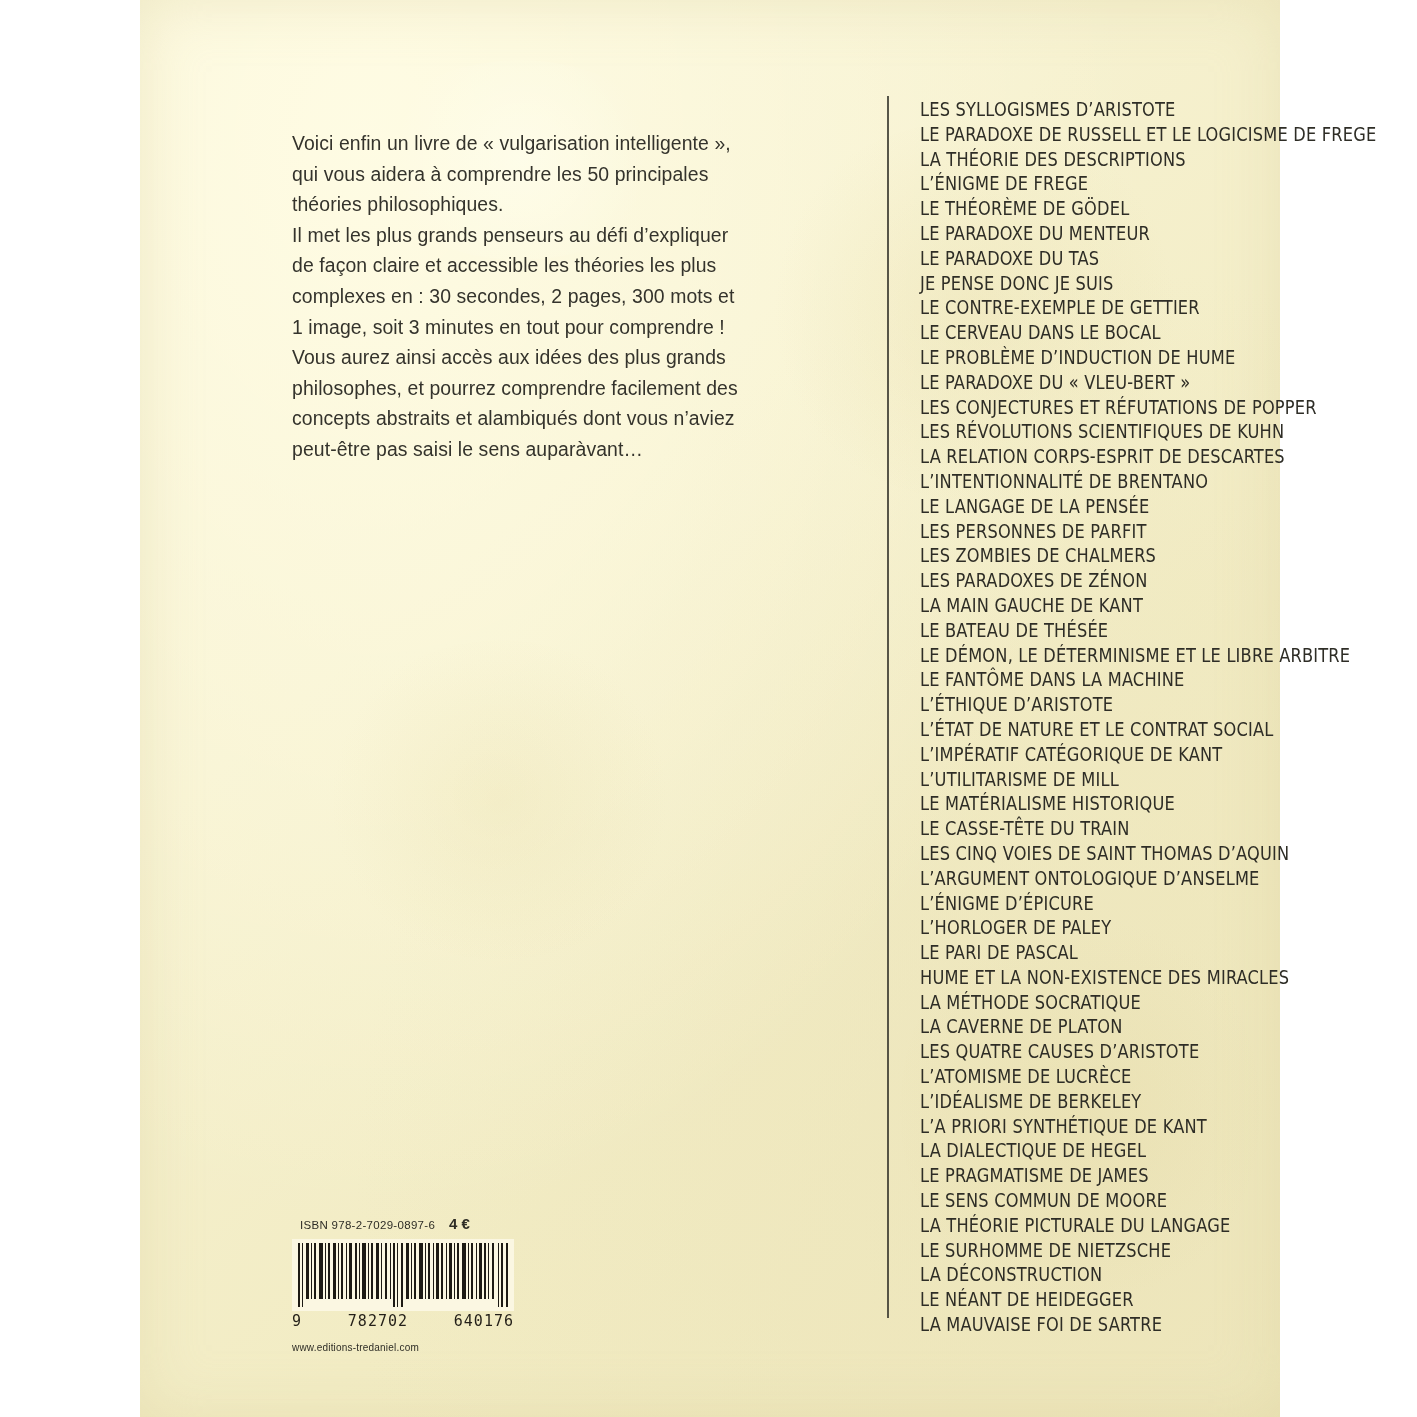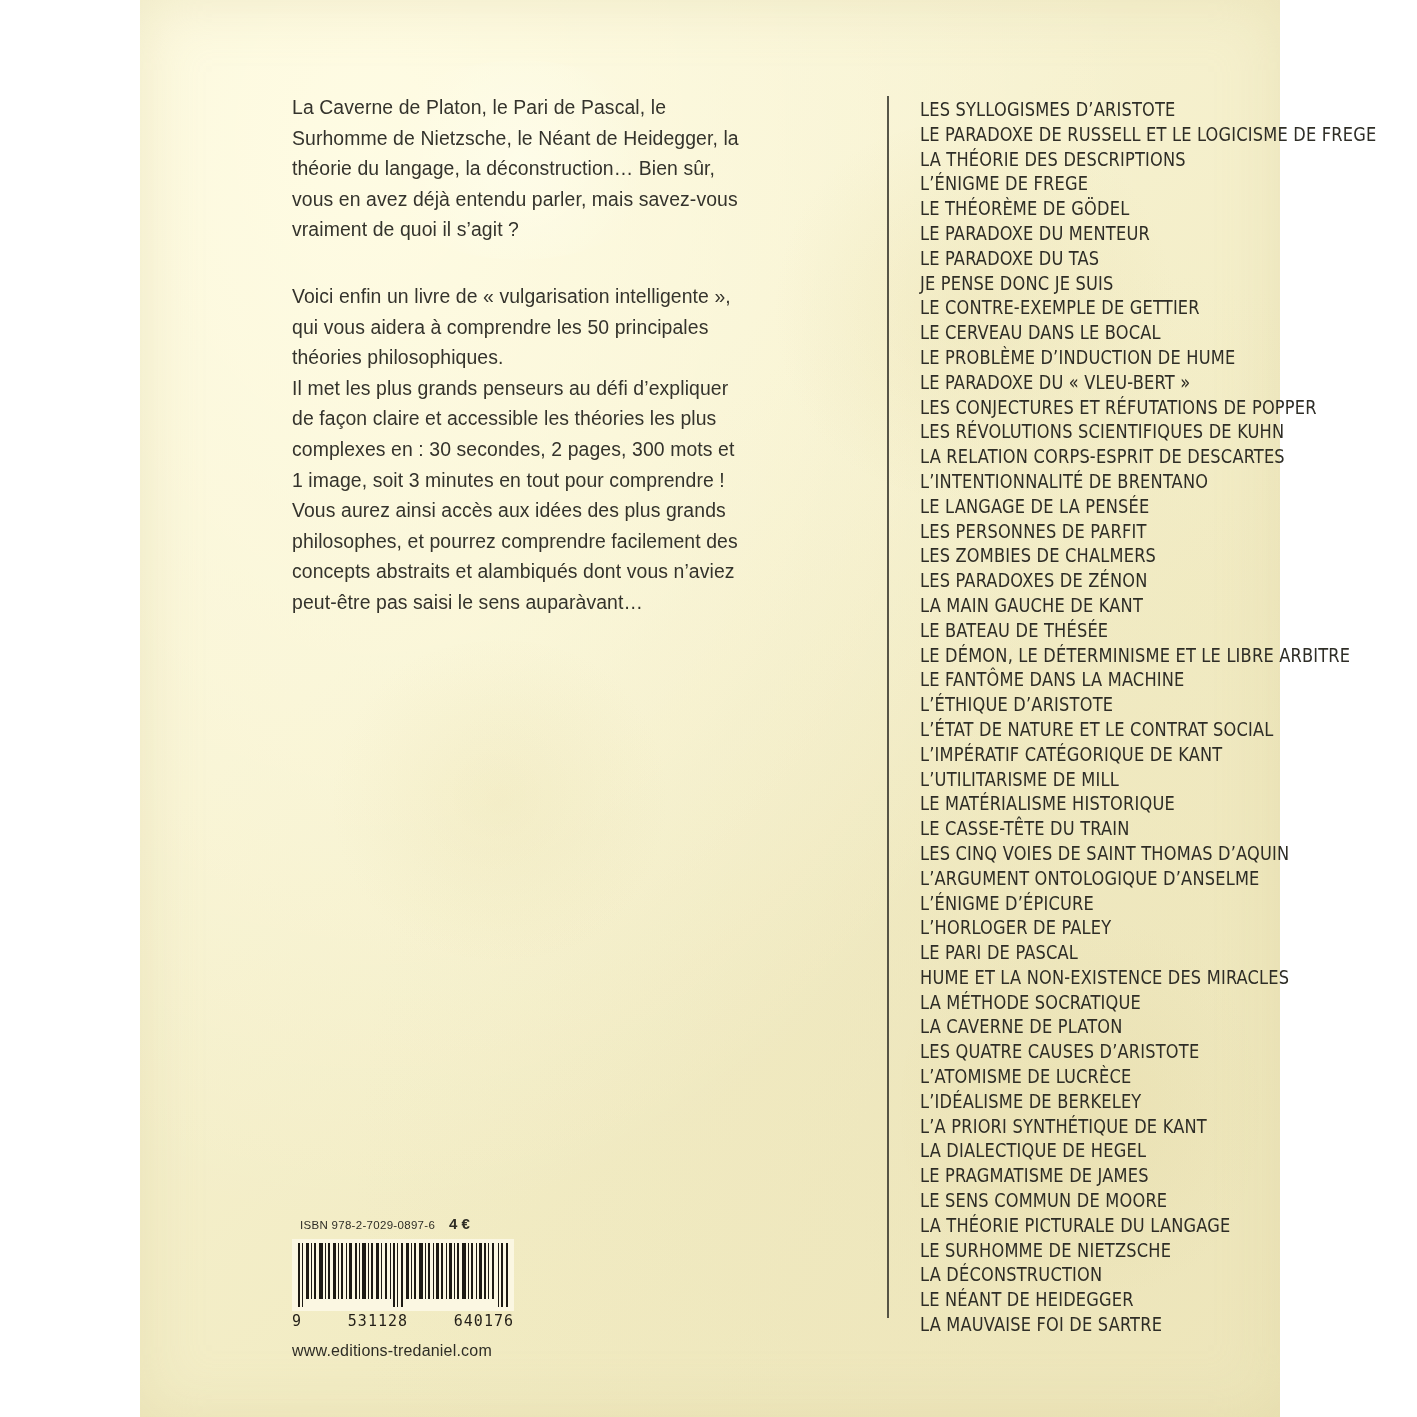--- a/index.html
+++ b/index.html
@@ -111,37 +111,36 @@
     width: 222px;
     display: flex;
     justify-content: space-between;
     font-family: "DejaVu Sans Mono", monospace;
     font-size: 15px;
     letter-spacing: 1px;
     color: #231f18;
   }
   .site-url {
     margin-top: 12px;
-    font-size: 16px;
+    font-size: 10px;
     color: #2e2d26;
     letter-spacing: 0.2px;
   }
 </style>
 </head>
 <body>
 
 <div id="cover">
 
   <div class="blotch b1"></div>
   <div class="blotch b2"></div>
   <div class="blotch b3"></div>
   <div class="blotch b4"></div>
 
   <div id="left-col">
-    <p class="para">La Caverne de Platon, le Pari de Pascal, le Surhomme de Nietzsche, le Néant de Heidegger, la théorie du langage, la déconstruction… Bien sûr, vous en avez déjà entendu parler, mais savez-vous vraiment de quoi il s’agit ?</p>
     <p class="para" style="white-space: pre-line; margin-top: 36px;">Voici enfin un livre de « vulgarisation intelligente », qui vous aidera à comprendre les 50 principales théories philosophiques.
 Il met les plus grands penseurs au défi d’expliquer de façon claire et accessible les théories les plus complexes en : 30 secondes, 2 pages, 300 mots et 1 image, soit 3 minutes en tout pour comprendre !
 Vous aurez ainsi accès aux idées des plus grands philosophes, et pourrez comprendre facilement des concepts abstraits et alambiqués dont vous n’aviez peut-être pas saisi le sens auparàvant…</p>
   </div>
 
   <div id="divider"></div>
 
   <div id="right-col">
     <div class="toc-item">LES SYLLOGISMES D’ARISTOTE</div>
     <div class="toc-item">LE PARADOXE DE RUSSELL ET LE LOGICISME DE FREGE</div>
@@ -251,20 +250,20 @@
         <rect x="196" y="4" width="1" height="56"></rect>
         <rect x="200" y="4" width="2" height="56"></rect>
         <rect x="206" y="4" width="1" height="64"></rect>
         <rect x="209" y="4" width="2" height="64"></rect>
         <rect x="214" y="4" width="2" height="64"></rect>
       </g>
     </svg>
 
     <div class="bc-digits">
       <span>9</span>
-      <span>531128</span>
+      <span>782702</span>
       <span>640176</span>
     </div>
 
     <div class="site-url">www.editions-tredaniel.com</div>
   </div>
 
 </div>
 
 </body></html>

